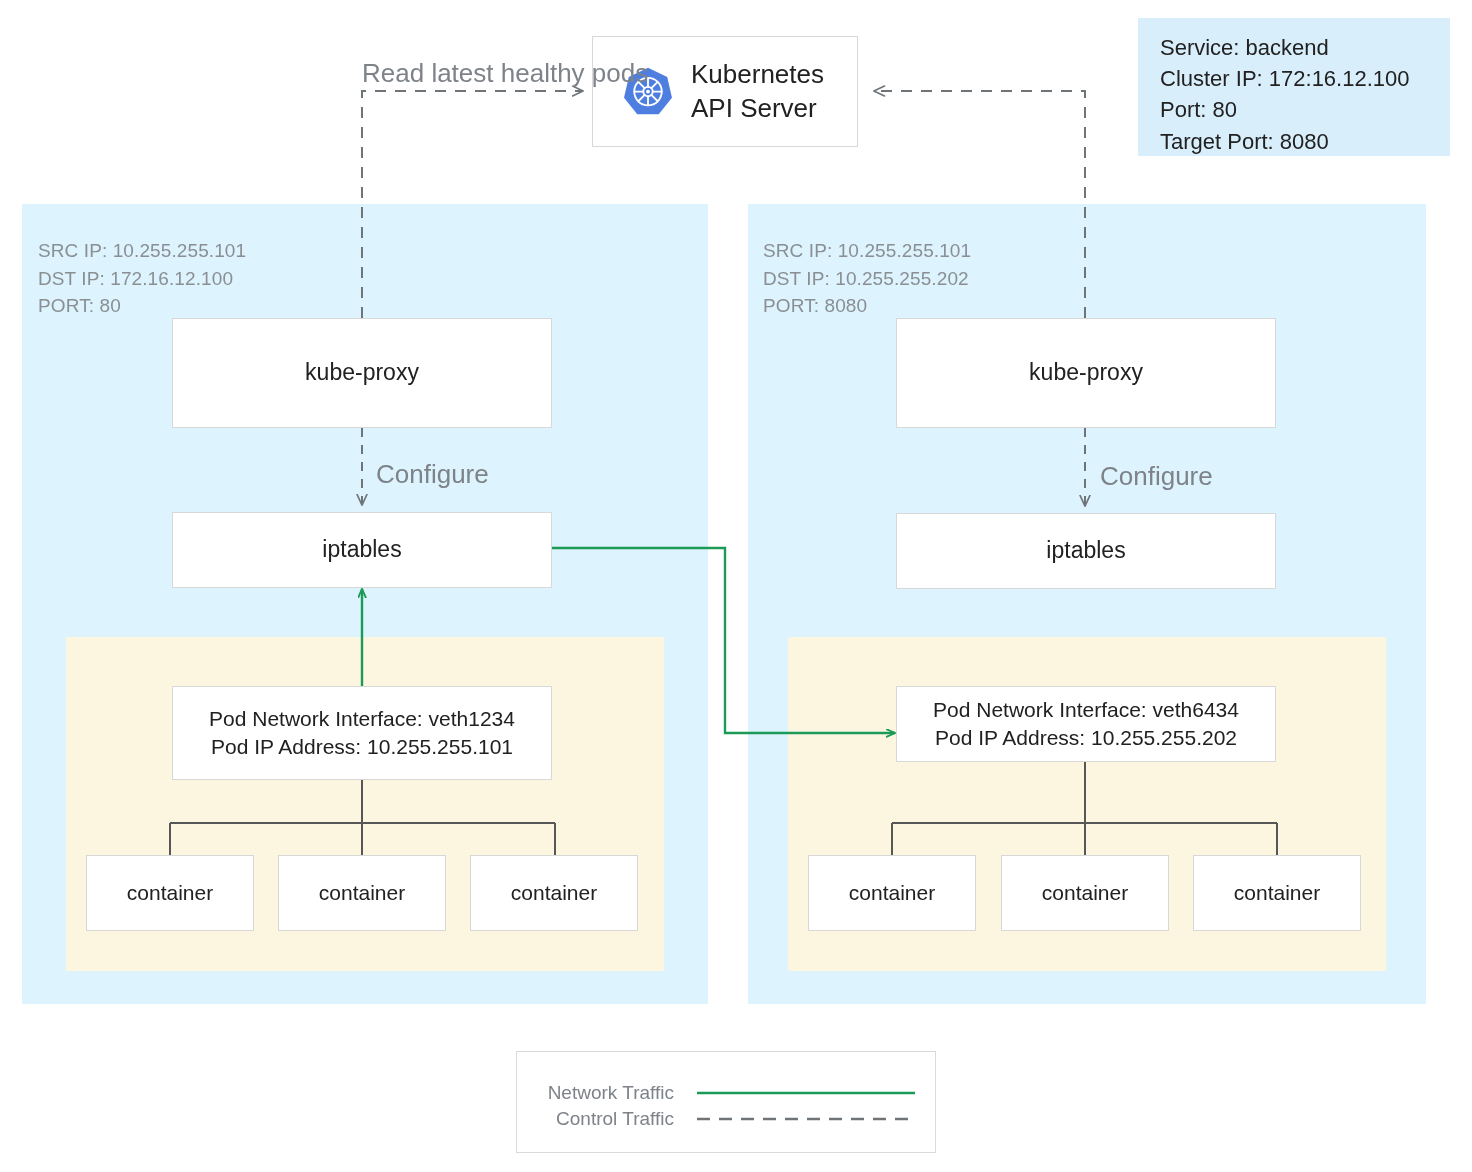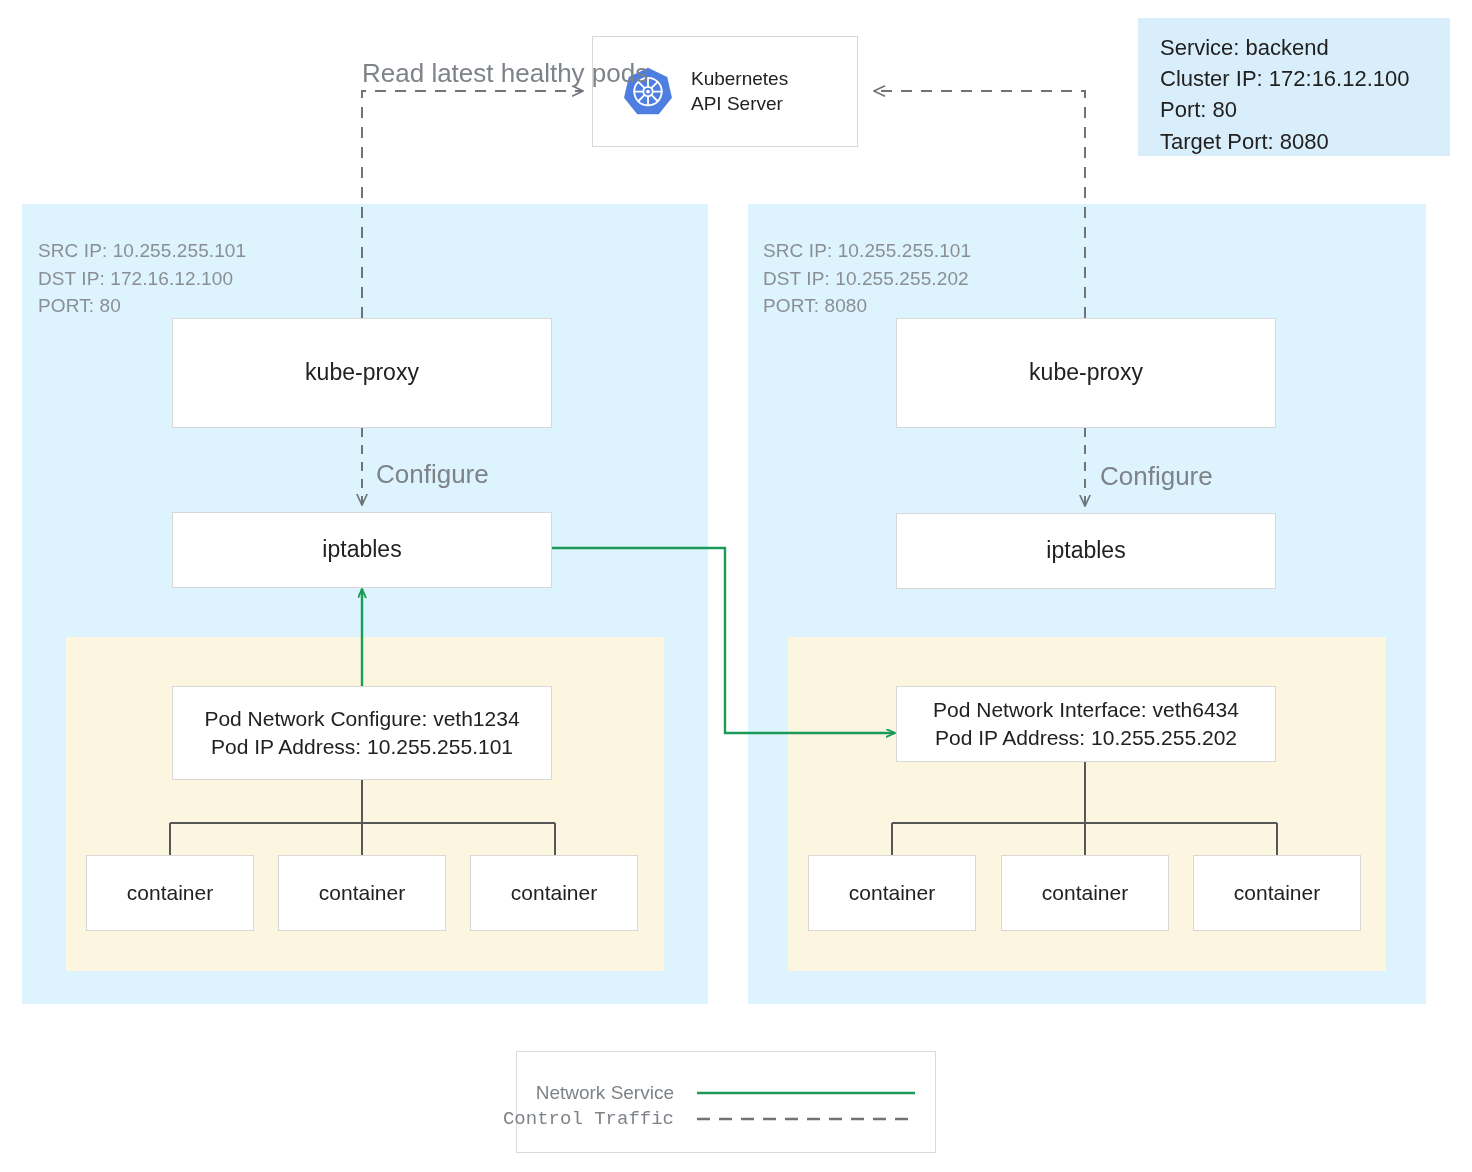--- a/index.html
+++ b/index.html
@@ -46,21 +46,21 @@
   }
   .legendlabel{
     position:absolute;color:#7e8389;font-size:19px;text-align:right;white-space:nowrap;
   }
   .apibox{
     position:absolute;background:#ffffff;border:1px solid #d8d8d8;box-sizing:border-box;
     display:flex;align-items:center;gap:16px;padding-left:28px;
   }
   .apibox .k8slogo{flex:0 0 auto;width:54px;height:54px;}
   .apibox .apititle{
-    font-size:19px;color:#212121;line-height:1.3;white-space:pre-line;
+    font-size:26px;color:#212121;line-height:1.3;white-space:pre-line;
   }
 </style>
 </head>
 <body>
 
 <div class="canvas">
 
   <div class="node" style="left:22px;top:204px;width:686px;height:800px;"></div>
   <div class="node" style="left:748px;top:204px;width:678px;height:800px;"></div>
 
@@ -155,21 +155,21 @@
 
   <div class="wbox" style="left:172px;top:318px;width:380px;height:110px;">
     <span class="ttl" style="font-size:23px;">kube-proxy</span>
   </div>
 
   <div class="wbox" style="left:172px;top:512px;width:380px;height:76px;">
     <span class="ttl" style="font-size:23px;">iptables</span>
   </div>
 
   <div class="wbox" style="left:172px;top:686px;width:380px;height:94px;">
-    <span class="ttl" style="font-size:21px;white-space:pre-line;">Pod Network Configure: veth1234
+    <span class="ttl" style="font-size:21px;white-space:pre-line;">Pod Network Interface: veth1234
 Pod IP Address: 10.255.255.101</span>
   </div>
 
   <div class="wbox" style="left:86px;top:855px;width:168px;height:76px;">
     <span class="ttl" style="font-size:21px;">container</span>
   </div>
   <div class="wbox" style="left:278px;top:855px;width:168px;height:76px;">
     <span class="ttl" style="font-size:21px;">container</span>
   </div>
   <div class="wbox" style="left:470px;top:855px;width:168px;height:76px;">
@@ -198,21 +198,21 @@
   </div>
   <div class="wbox" style="left:1001px;top:855px;width:168px;height:76px;">
     <span class="ttl" style="font-size:21px;">container</span>
   </div>
   <div class="wbox" style="left:1193px;top:855px;width:168px;height:76px;">
     <span class="ttl" style="font-size:21px;">container</span>
   </div>
 
   <div class="legendbox" style="left:516px;top:1051px;width:420px;height:102px;"></div>
 
-  <div class="legendlabel" style="left:456px;top:1082px;width:218px;">Network Service</div>
-  <div class="legendlabel" style="left:456px;top:1108px;width:218px;font-family:Liberation Mono, monospace;">Control Traffic</div>
+  <div class="legendlabel" style="left:456px;top:1082px;width:218px;">Network Traffic</div>
+  <div class="legendlabel" style="left:456px;top:1108px;width:218px;">Control Traffic</div>
 
   <svg class="layer" viewBox="0 0 1472 1172">
     <line x1="697" y1="1093" x2="915" y2="1093" stroke="#1b9a58" stroke-width="2.6"></line>
     <line x1="697" y1="1119" x2="915" y2="1119" stroke="#6f7479" stroke-width="2.6" stroke-dasharray="13 9"></line>
   </svg>
 
 </div>
 
 </body></html>

